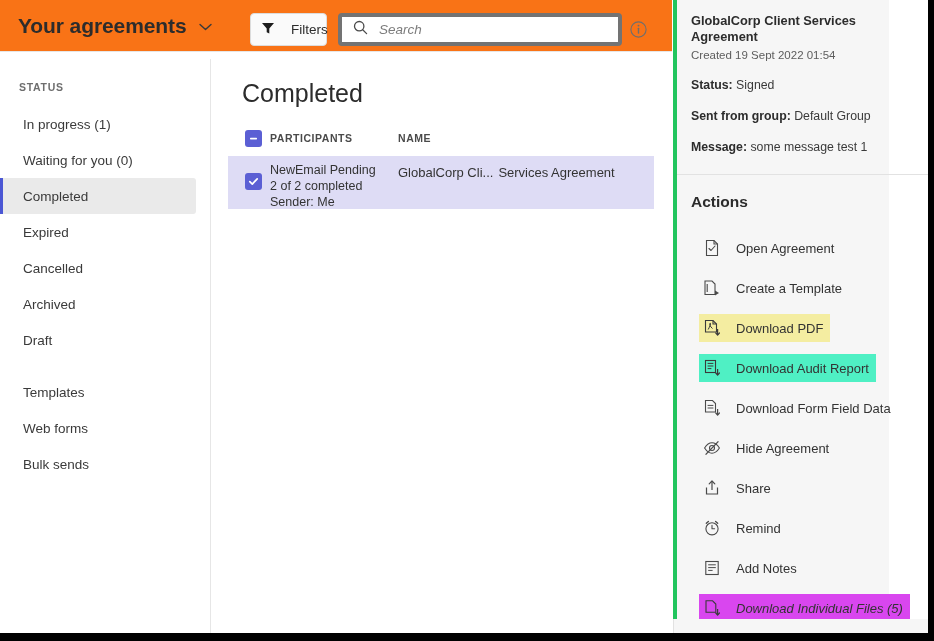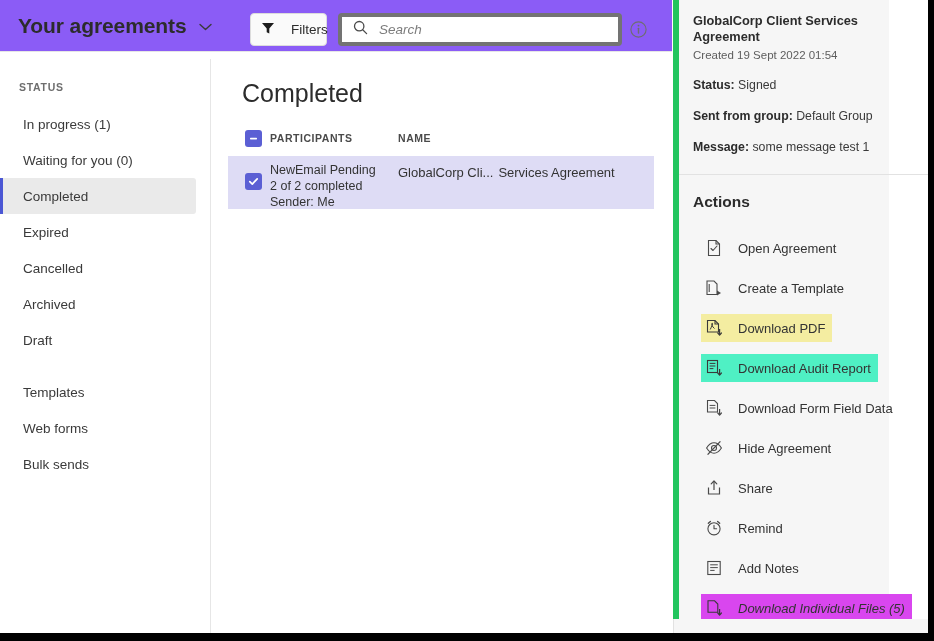--- a/index.html
+++ b/index.html
@@ -15,21 +15,21 @@
     position: absolute;
     left: 0; top: 0;
     width: 928px; height: 633px;
     background: #ffffff;
     overflow: hidden;
   }
   
   #topbar {
     position: absolute; left: 0; top: 0;
     width: 672px; height: 52px;
-    background: #8b5cf6;
+    background: #f97316;
     border-bottom: 1px solid #e6e6e6;
   }
   #title-wrap {
     position: absolute; left: 18px; top: 14px;
     display: flex; align-items: center; gap: 12px;
   }
   #page-title {
     font-size: 21px; font-weight: bold; color: #2c2c2c;
     letter-spacing: -0.1px;
   }
@@ -154,21 +154,21 @@
   }
   .name-line { white-space: nowrap; }
   .name-trunc { display: inline-block; }
   .name-rest { display: inline-block; margin-left: 5px; }
 
   
   #rightpanel {
     position: absolute; left: 673px; top: 0;
     width: 216px; height: 633px;
     background: #f6f6f6;
-    border-left: 6px solid #22c55e;
+    border-left: 4px solid #22c55e;
   }
   #detail-head { position: absolute; left: 0; top: 0; width: 255px; padding: 13px 14px 0 14px; }
   #agreement-title {
     font-size: 12.8px; font-weight: bold; color: #2c2c2c;
     line-height: 16px;
   }
   #agreement-created {
     font-size: 11.5px; color: #5d5d5d; margin-top: 4px;
   }
   .detail-line {

